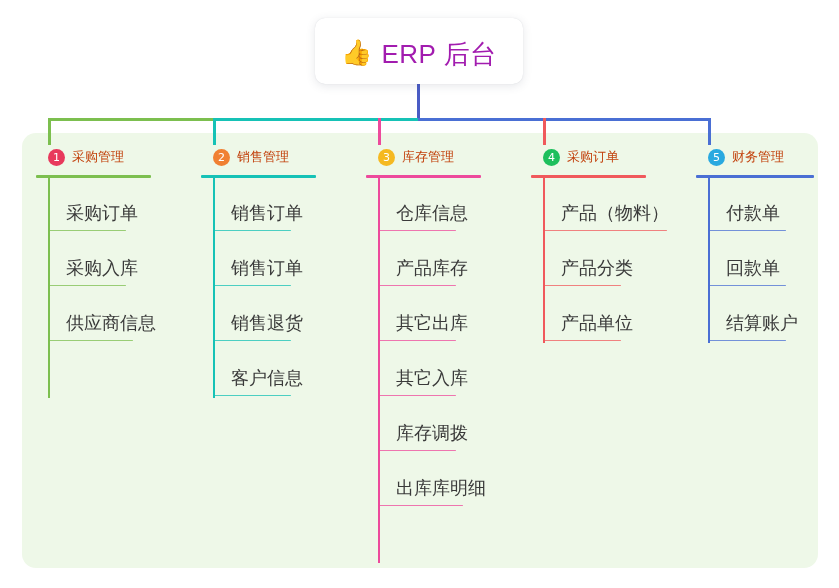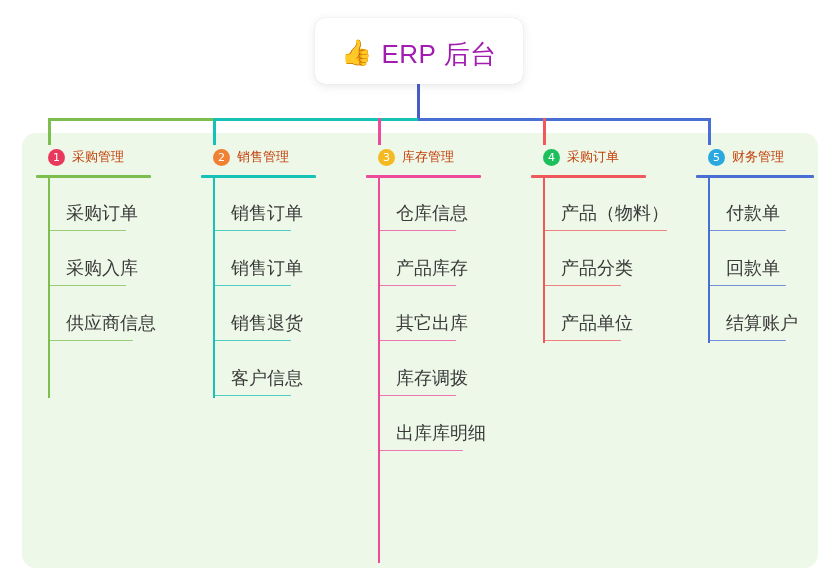--- a/index.html
+++ b/index.html
@@ -225,20 +225,24 @@
           </div>
           <div class="item">
             <span class="item-text">产品库存</span>
             <div class="item-rule" style="background: rgb(237, 74, 156); opacity: 0.75; width: 78px;"></div>
           </div>
           <div class="item">
             <span class="item-text">其它出库</span>
             <div class="item-rule" style="background: rgb(237, 74, 156); opacity: 0.75; width: 78px;"></div>
           </div>
           <div class="item">
+            <span class="item-text">其它入库</span>
+            <div class="item-rule" style="background: rgb(237, 74, 156); opacity: 0.75; width: 78px;"></div>
+          </div>
+          <div class="item">
             <span class="item-text">库存调拨</span>
             <div class="item-rule" style="background: rgb(237, 74, 156); opacity: 0.75; width: 78px;"></div>
           </div>
           <div class="item">
             <span class="item-text">出库库明细</span>
             <div class="item-rule" style="background: rgb(237, 74, 156); opacity: 0.75; width: 85px;"></div>
           </div>
         </div>
       </div>
       <div class="branch" style="left: 531px; width: 150px;">

